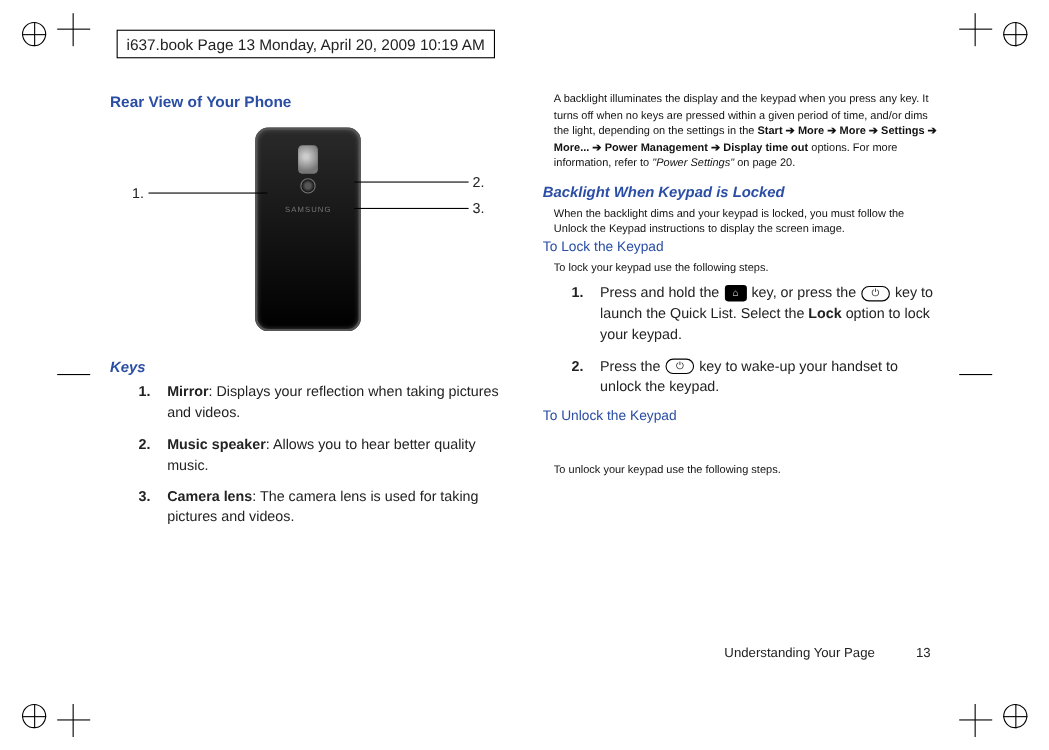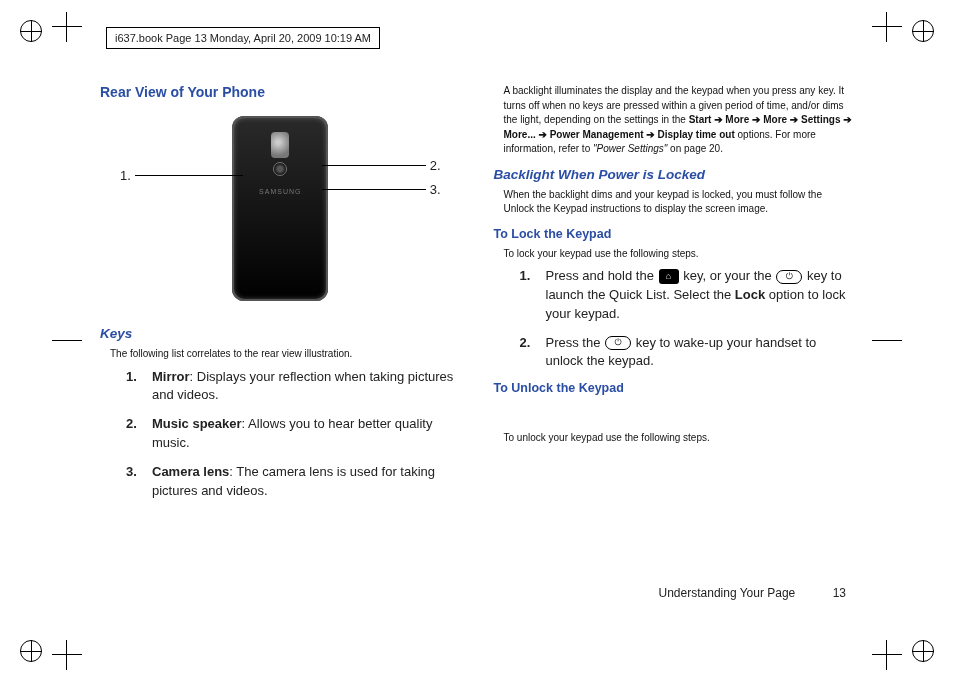--- a/index.html
+++ b/index.html
@@ -42,21 +42,21 @@
   .reg-tl { top: 20px; left: 20px; }
   .reg-tr { top: 20px; right: 20px; }
   .reg-bl { bottom: 20px; left: 20px; }
   .reg-br { bottom: 20px; right: 20px; }
 
   .header-note {
     position: absolute;
     top: 27px; left: 106px;
     border: 1px solid #000;
     padding: 4px 8px;
-    font-size: 11px;
+    font-size: 14px;
     background: #fff;
   }
 
   .page {
     position: absolute;
     top: 84px; left: 100px; right: 100px; bottom: 70px;
     display: flex;
     gap: 33px;
   }
   .column { flex: 1; }
@@ -70,23 +70,23 @@
   .h-blue-italic {
     color: #2a4ea4;
     font-weight: bold;
     font-style: italic;
     font-size: 13.5px;
     margin-top: 0;
     margin-bottom: 6px;
   }
   .h-blue-small {
     color: #2a4ea4;
-    font-weight: bold;
+    font-weight: normal;
     font-size: 12.5px;
-    margin-top: 10px;
+    margin-top: 0;
     margin-bottom: 6px;
   }
   p { font-size: 10px; line-height: 1.45; color: #111; }
 
   .phone-fig {
     position: relative;
     height: 210px;
     margin-bottom: 10px;
   }
   .phone {
@@ -203,21 +203,20 @@
         <span>2.</span>
           <div class="callout-line"></div>
       </div>
       <div class="callout callout-3">
         <span>3.</span>
           <div class="callout-line"></div>
       </div>
     </div>
 
     <div class="h-blue-italic">Keys</div>
-    <p style="padding-left:10px;">The following list correlates to the rear view illustration.</p>
 
     <div class="list" style="padding-left:26px;">
       <div>
         <span class="num">1.</span>
         <span class="text"><span class="bold">Mirror</span><span>: Displays your reflection when taking pictures and videos.</span></span>
       </div>
       <div>
         <span class="num">2.</span>
         <span class="text"><span class="bold">Music speaker</span><span>: Allows you to hear better quality music.</span></span>
       </div>
@@ -226,35 +225,35 @@
         <span class="text"><span class="bold">Camera lens</span><span>: The camera lens is used for taking pictures and videos.</span></span>
       </div>
     </div>
   </div>
 
   <div class="column">
     <p style="padding-left:10px;">
       <span>A backlight illuminates the display and the keypad when you press any key. It turns off when no keys are pressed within a given period of time, and/or dims the light, depending on the settings in the </span><span class="bold">Start ➔ More ➔ More ➔ Settings ➔ More... ➔ Power Management ➔ Display time out</span><span> options. For more information, refer to </span><span class="italic">"Power Settings"</span><span>  on page 20.</span>
     </p>
 
-    <div class="h-blue-italic" style="margin-top:10px;">Backlight When Power is Locked</div>
+    <div class="h-blue-italic" style="margin-top:10px;">Backlight When Keypad is Locked</div>
     <p style="padding-left:10px;">When the backlight dims and your keypad is locked, you must follow the Unlock the Keypad instructions to display the screen image.</p>
 
     <div class="h-blue-small">To Lock the Keypad</div>
     <p style="padding-left:10px;">To lock your keypad use the following steps.</p>
 
     <div class="list" style="padding-left:26px;">
       <div>
         <span class="num">1.</span>
         <span class="text">
           <span>Press and hold the </span>
           <span class="key-icon">
               <span class="key-home">⌂</span>
             </span>
-          <span> key, or your the </span>
+          <span> key, or press the </span>
           <span class="key-icon">
               <span class="key-power">⏻</span>
             </span>
           <span> key to launch the Quick List. Select the </span><span class="bold">Lock</span><span> option to lock your keypad.</span>
         </span>
       </div>
       <div>
         <span class="num">2.</span>
         <span class="text">
           <span>Press the </span>

